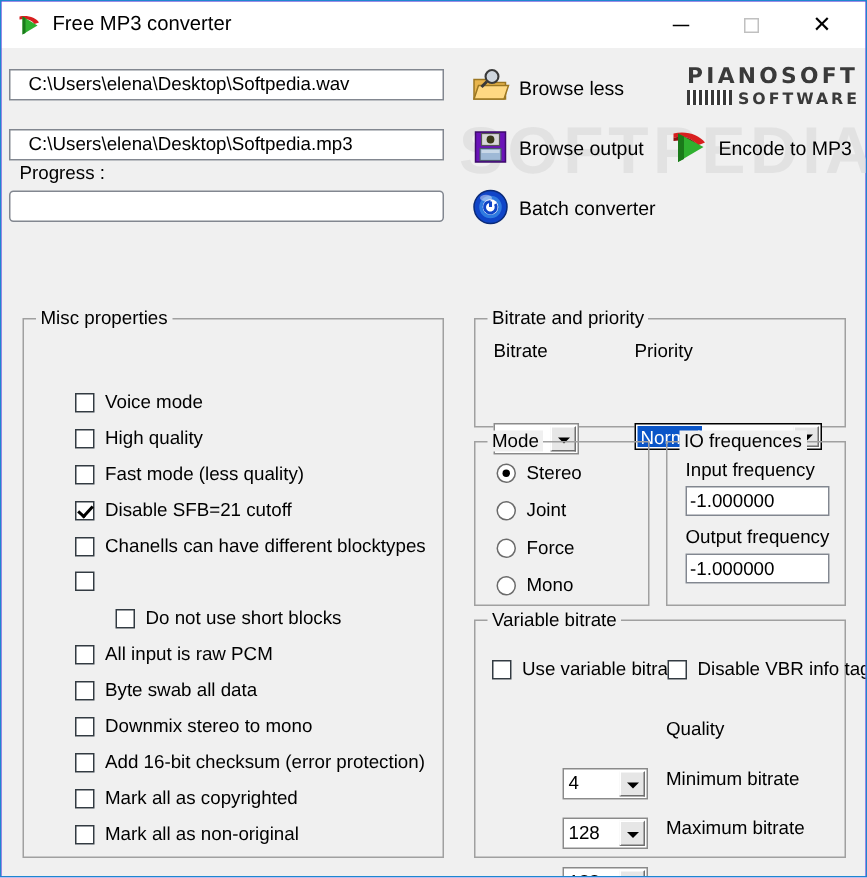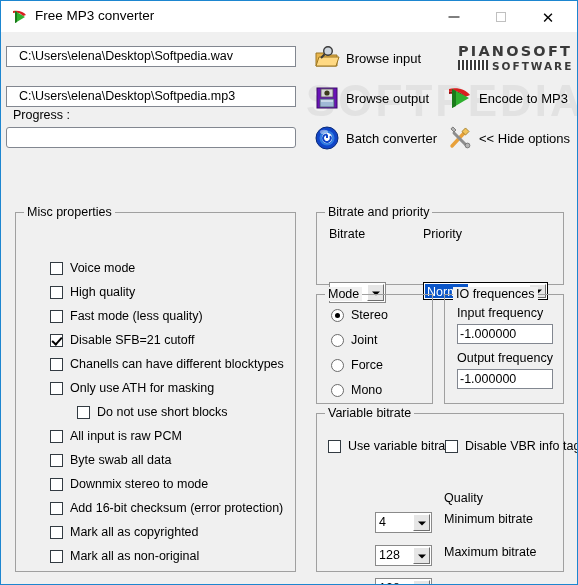--- a/index.html
+++ b/index.html
@@ -358,21 +358,21 @@
 
     <div class="tbtn" id="btn-browse-input">
       <span class="ico">
         <svg width="26" height="26" viewBox="0 0 26 26">
           <path d="M2 8 L2 21 L23 21 L23 10 L12 10 L10 8 Z" fill="#e8b54d" stroke="#9c7722" stroke-width="1"></path>
           <path d="M5 12 L25 12 L22 21 L2 21 Z" fill="#ffd983" stroke="#9c7722" stroke-width="1"></path>
           <circle cx="14" cy="6" r="4.3" fill="#cfd6de" stroke="#3a3a3a" stroke-width="1.4"></circle>
           <line x1="10.6" y1="9.3" x2="7" y2="13" stroke="#3a3a3a" stroke-width="2"></line>
         </svg>
       </span>
-      <span class="lbl">Browse input</span>
+      <span class="lbl">Browse less</span>
     </div>
 
     <div class="tbtn" id="btn-browse-output">
       <span class="ico">
         <svg width="26" height="26" viewBox="0 0 26 26">
           <rect x="3" y="3" width="20" height="20" fill="#6a12b8" stroke="#3d0a6b" stroke-width="1"></rect>
           <rect x="7" y="4" width="12" height="8" fill="#d8d8d8" stroke="#555" stroke-width="0.8"></rect>
           <circle cx="13" cy="8" r="2.6" fill="#3a3a1a"></circle>
           <rect x="6" y="14" width="14" height="8" fill="#9fb9d6" stroke="#4a5a6a" stroke-width="0.8"></rect>
           <rect x="7" y="15" width="12" height="2" fill="#c9d8e8"></rect>
@@ -400,32 +400,20 @@
         <svg width="26" height="26" viewBox="0 0 26 26">
           <path d="M2 4 C11 2, 19 5, 23 10 L18 12 C15 7, 8 5, 2 7 Z" fill="#d81f1f"></path>
           <path d="M2 7 C8 5, 15 7, 18 12 L14 13 C12 9, 7 8, 2 9 Z" fill="#8f1010"></path>
           <path d="M5 4 L5 23 L22 13 Z" fill="#2fb02f"></path>
           <path d="M5 4 L5 23 L9 21 L9 6 Z" fill="#1a7a1a"></path>
         </svg>
       </span>
       <span class="lbl">Encode to MP3</span>
     </div>
 
-    <div class="tbtn" id="btn-hide">
-      <span class="ico">
-        <svg width="26" height="26" viewBox="0 0 26 26">
-          <line x1="5" y1="21" x2="18" y2="7" stroke="#e8a13a" stroke-width="3.4" stroke-linecap="round"></line>
-          <rect x="16" y="4" width="5" height="5" fill="#f2c25a" stroke="#9c7722" stroke-width="0.8" transform="rotate(45 18.5 6.5)"></rect>
-          <line x1="20" y1="21" x2="7" y2="8" stroke="#8d8d8d" stroke-width="3" stroke-linecap="round"></line>
-          <path d="M4 4 L7 7 L9 5 L6 2 A4 4 0 0 0 4 4 Z" fill="#b5b5b5" stroke="#6a6a6a" stroke-width="0.8"></path>
-          <circle cx="20.5" cy="20.5" r="2.4" fill="#b5b5b5" stroke="#6a6a6a" stroke-width="0.8"></circle>
-        </svg>
-      </span>
-      <span class="lbl">&lt;&lt; Hide options</span>
-    </div>
 
     <div class="logo">
       <div class="l1">PIANOSOFT</div>
       <div class="l2">
         <span class="keys"></span>
         <span class="txt">SOFTWARE</span>
       </div>
     </div>
 
     <div class="group" id="grp-misc">
@@ -446,37 +434,36 @@
       <div class="cbrow" style="left:34px; top:120px;">
         <span class="cbox checked"></span>
         <span class="lbl">Disable SFB=21 cutoff</span>
       </div>
       <div class="cbrow" style="left:34px; top:144px;">
         <span class="cbox"></span>
         <span class="lbl">Chanells can have different blocktypes</span>
       </div>
       <div class="cbrow" style="left:34px; top:168px;">
         <span class="cbox"></span>
-        <span class="lbl">Only use ATH for masking</span>
       </div>
       <div class="cbrow" style="left:34px; top:192px;padding-left:27px;">
         <span class="cbox"></span>
         <span class="lbl">Do not use short blocks</span>
       </div>
       <div class="cbrow" style="left:34px; top:216px;">
         <span class="cbox"></span>
         <span class="lbl">All input is raw PCM</span>
       </div>
       <div class="cbrow" style="left:34px; top:240px;">
         <span class="cbox"></span>
         <span class="lbl">Byte swab all data</span>
       </div>
       <div class="cbrow" style="left:34px; top:264px;">
         <span class="cbox"></span>
-        <span class="lbl">Downmix stereo to mode</span>
+        <span class="lbl">Downmix stereo to mono</span>
       </div>
       <div class="cbrow" style="left:34px; top:288px;">
         <span class="cbox"></span>
         <span class="lbl">Add 16-bit checksum (error protection)</span>
       </div>
       <div class="cbrow" style="left:34px; top:312px;">
         <span class="cbox"></span>
         <span class="lbl">Mark all as copyrighted</span>
       </div>
       <div class="cbrow" style="left:34px; top:336px;">
@@ -539,21 +526,21 @@
       </div>
       <div class="cbrow" style="left:128px; top:25px;">
         <span class="cbox"></span>
         <span class="lbl">Disable VBR info tag</span>
       </div>
 
       <div class="combo" style="left:58px; top:62px; width:57px; height:21px;">
         <span class="val">4</span>
         <span class="arrowbtn"></span>
       </div>
-      <span class="lbl-static" style="left:127px; top:65px;margin-top:12px;">Quality</span>
+      <span class="lbl-static" style="left:127px; top:65px;">Quality</span>
 
       <div class="combo" style="left:58px; top:95px; width:57px; height:21px;">
         <span class="val">128</span>
         <span class="arrowbtn"></span>
       </div>
       <span class="lbl-static" style="left:127px; top:98px;">Minimum bitrate</span>
 
       <div class="combo" style="left:58px; top:128px; width:57px; height:21px;">
         <span class="val">128</span>
         <span class="arrowbtn"></span>

